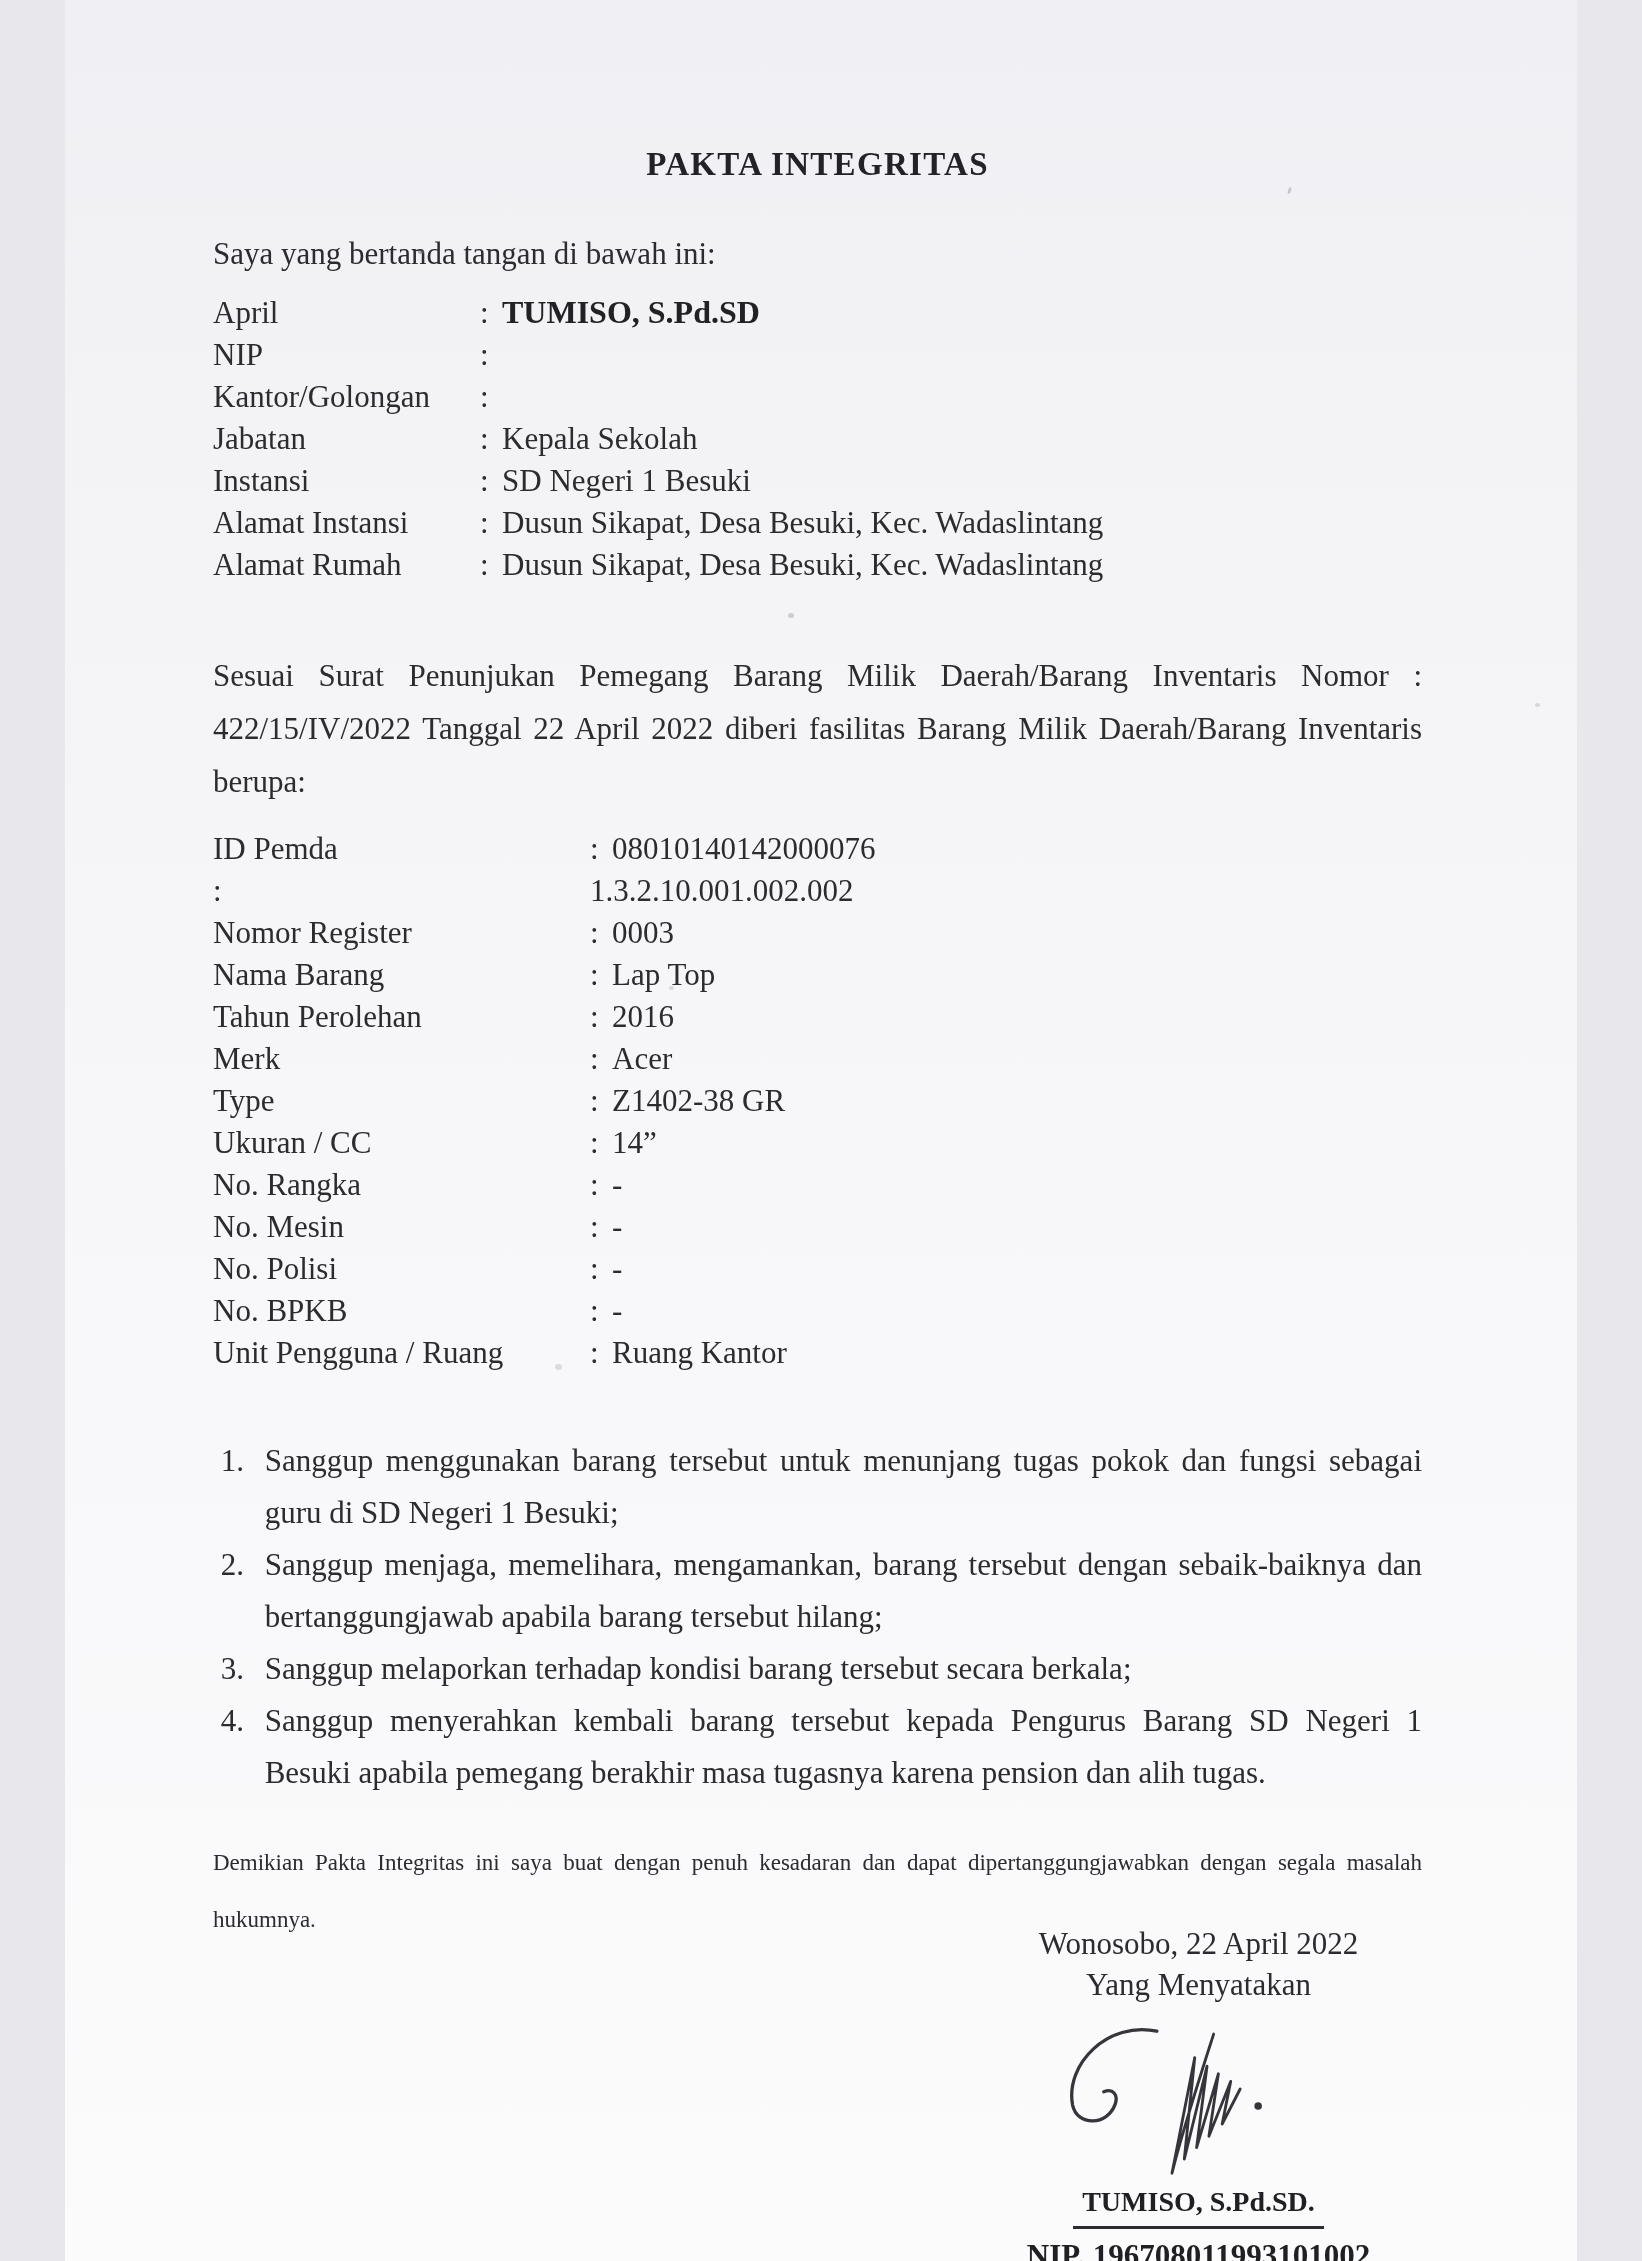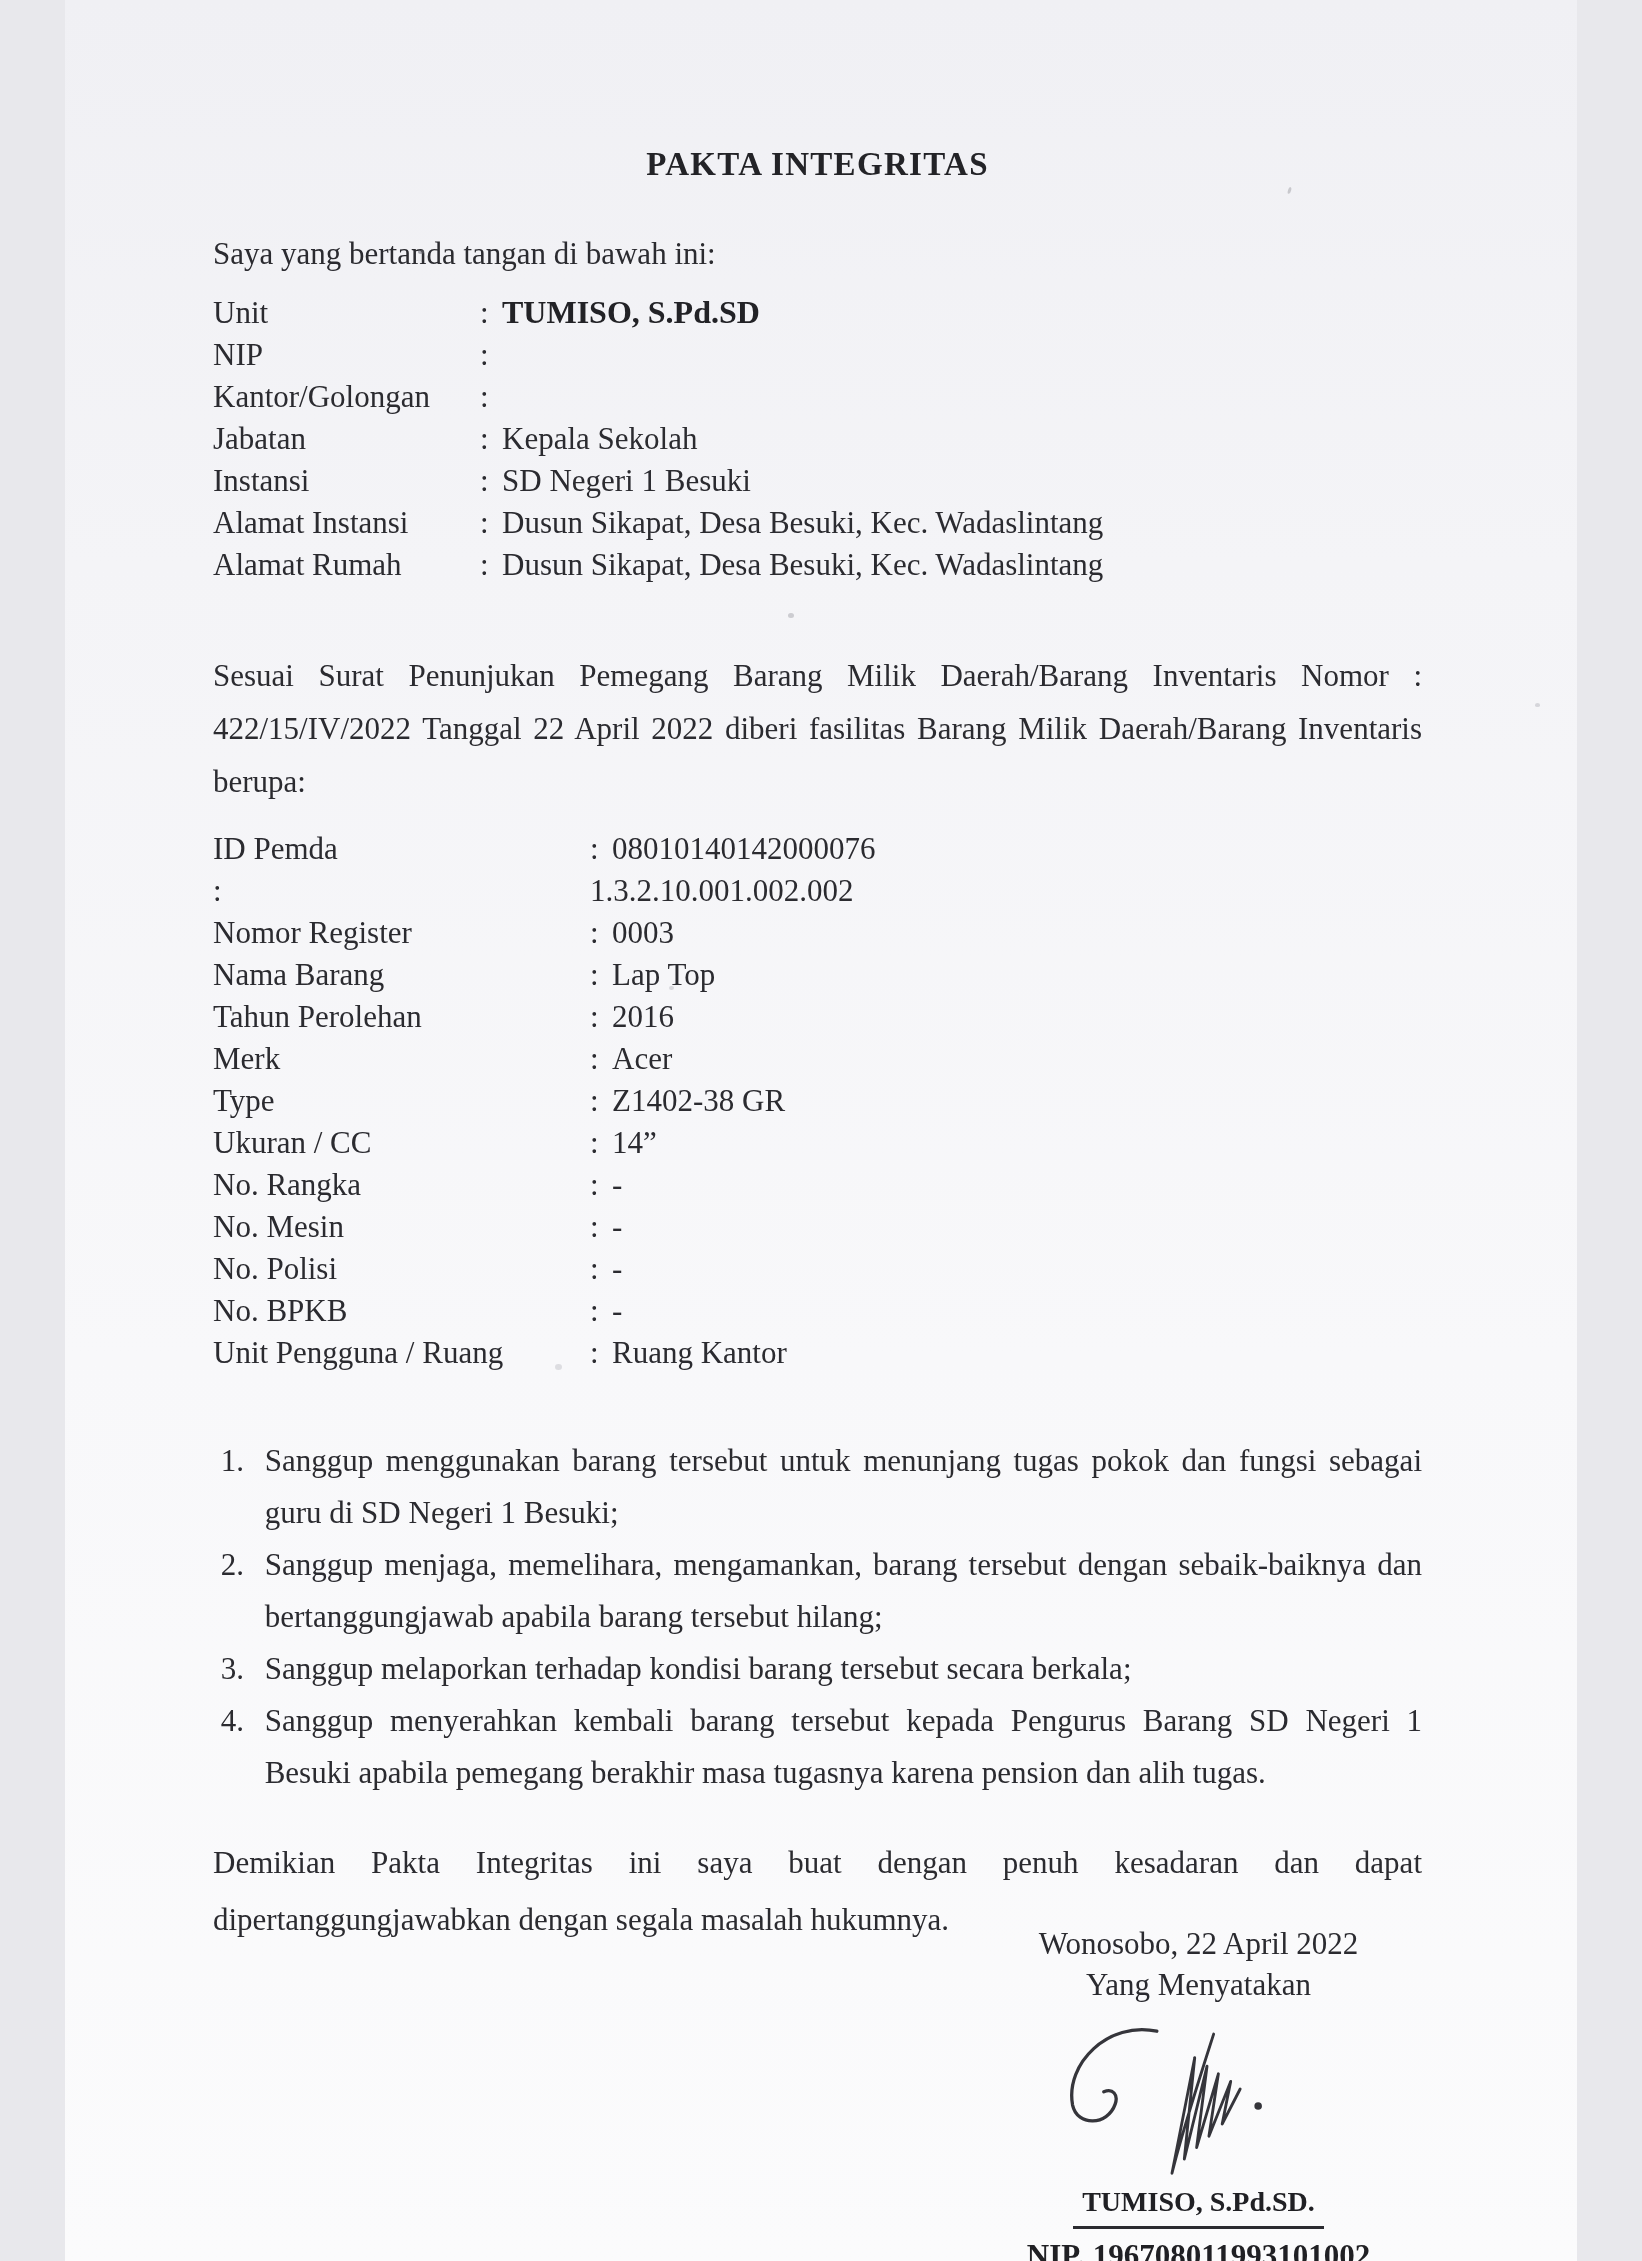--- a/index.html
+++ b/index.html
@@ -54,21 +54,21 @@
   .pledge{
     display:grid;
     grid-template-columns:44px 1fr;
     font-size:31px;
     line-height:52px;
     align-items:baseline;
   }
   .pledge .ptext{text-align:justify;}
   .closing{
     margin:35px 0 0 0;
-    font-size:31px;
+    font-size:23px;
     line-height:57px;
     text-align:justify;
   }
   .sign-block{
     position:absolute;
     top:1923px;
     left:921px;
     width:425px;
     text-align:center;
     font-size:31px;
@@ -101,21 +101,21 @@
 <body>
 
 <div class="page">
 
   <h1 class="title">PAKTA INTEGRITAS</h1>
 
   <p class="intro">Saya yang bertanda tangan di bawah ini:</p>
 
   <div class="fields g1">
     <div class="frow bold">
-      <span class="lbl">Unit</span>
+      <span class="lbl">April</span>
       <span class="colon">:</span>
       <span class="val">TUMISO, S.Pd.SD</span>
     </div>
     <div class="frow">
       <span class="lbl">NIP</span>
       <span class="colon">:</span>
     </div>
     <div class="frow">
       <span class="lbl">Kantor/Golongan</span>
       <span class="colon">:</span>

